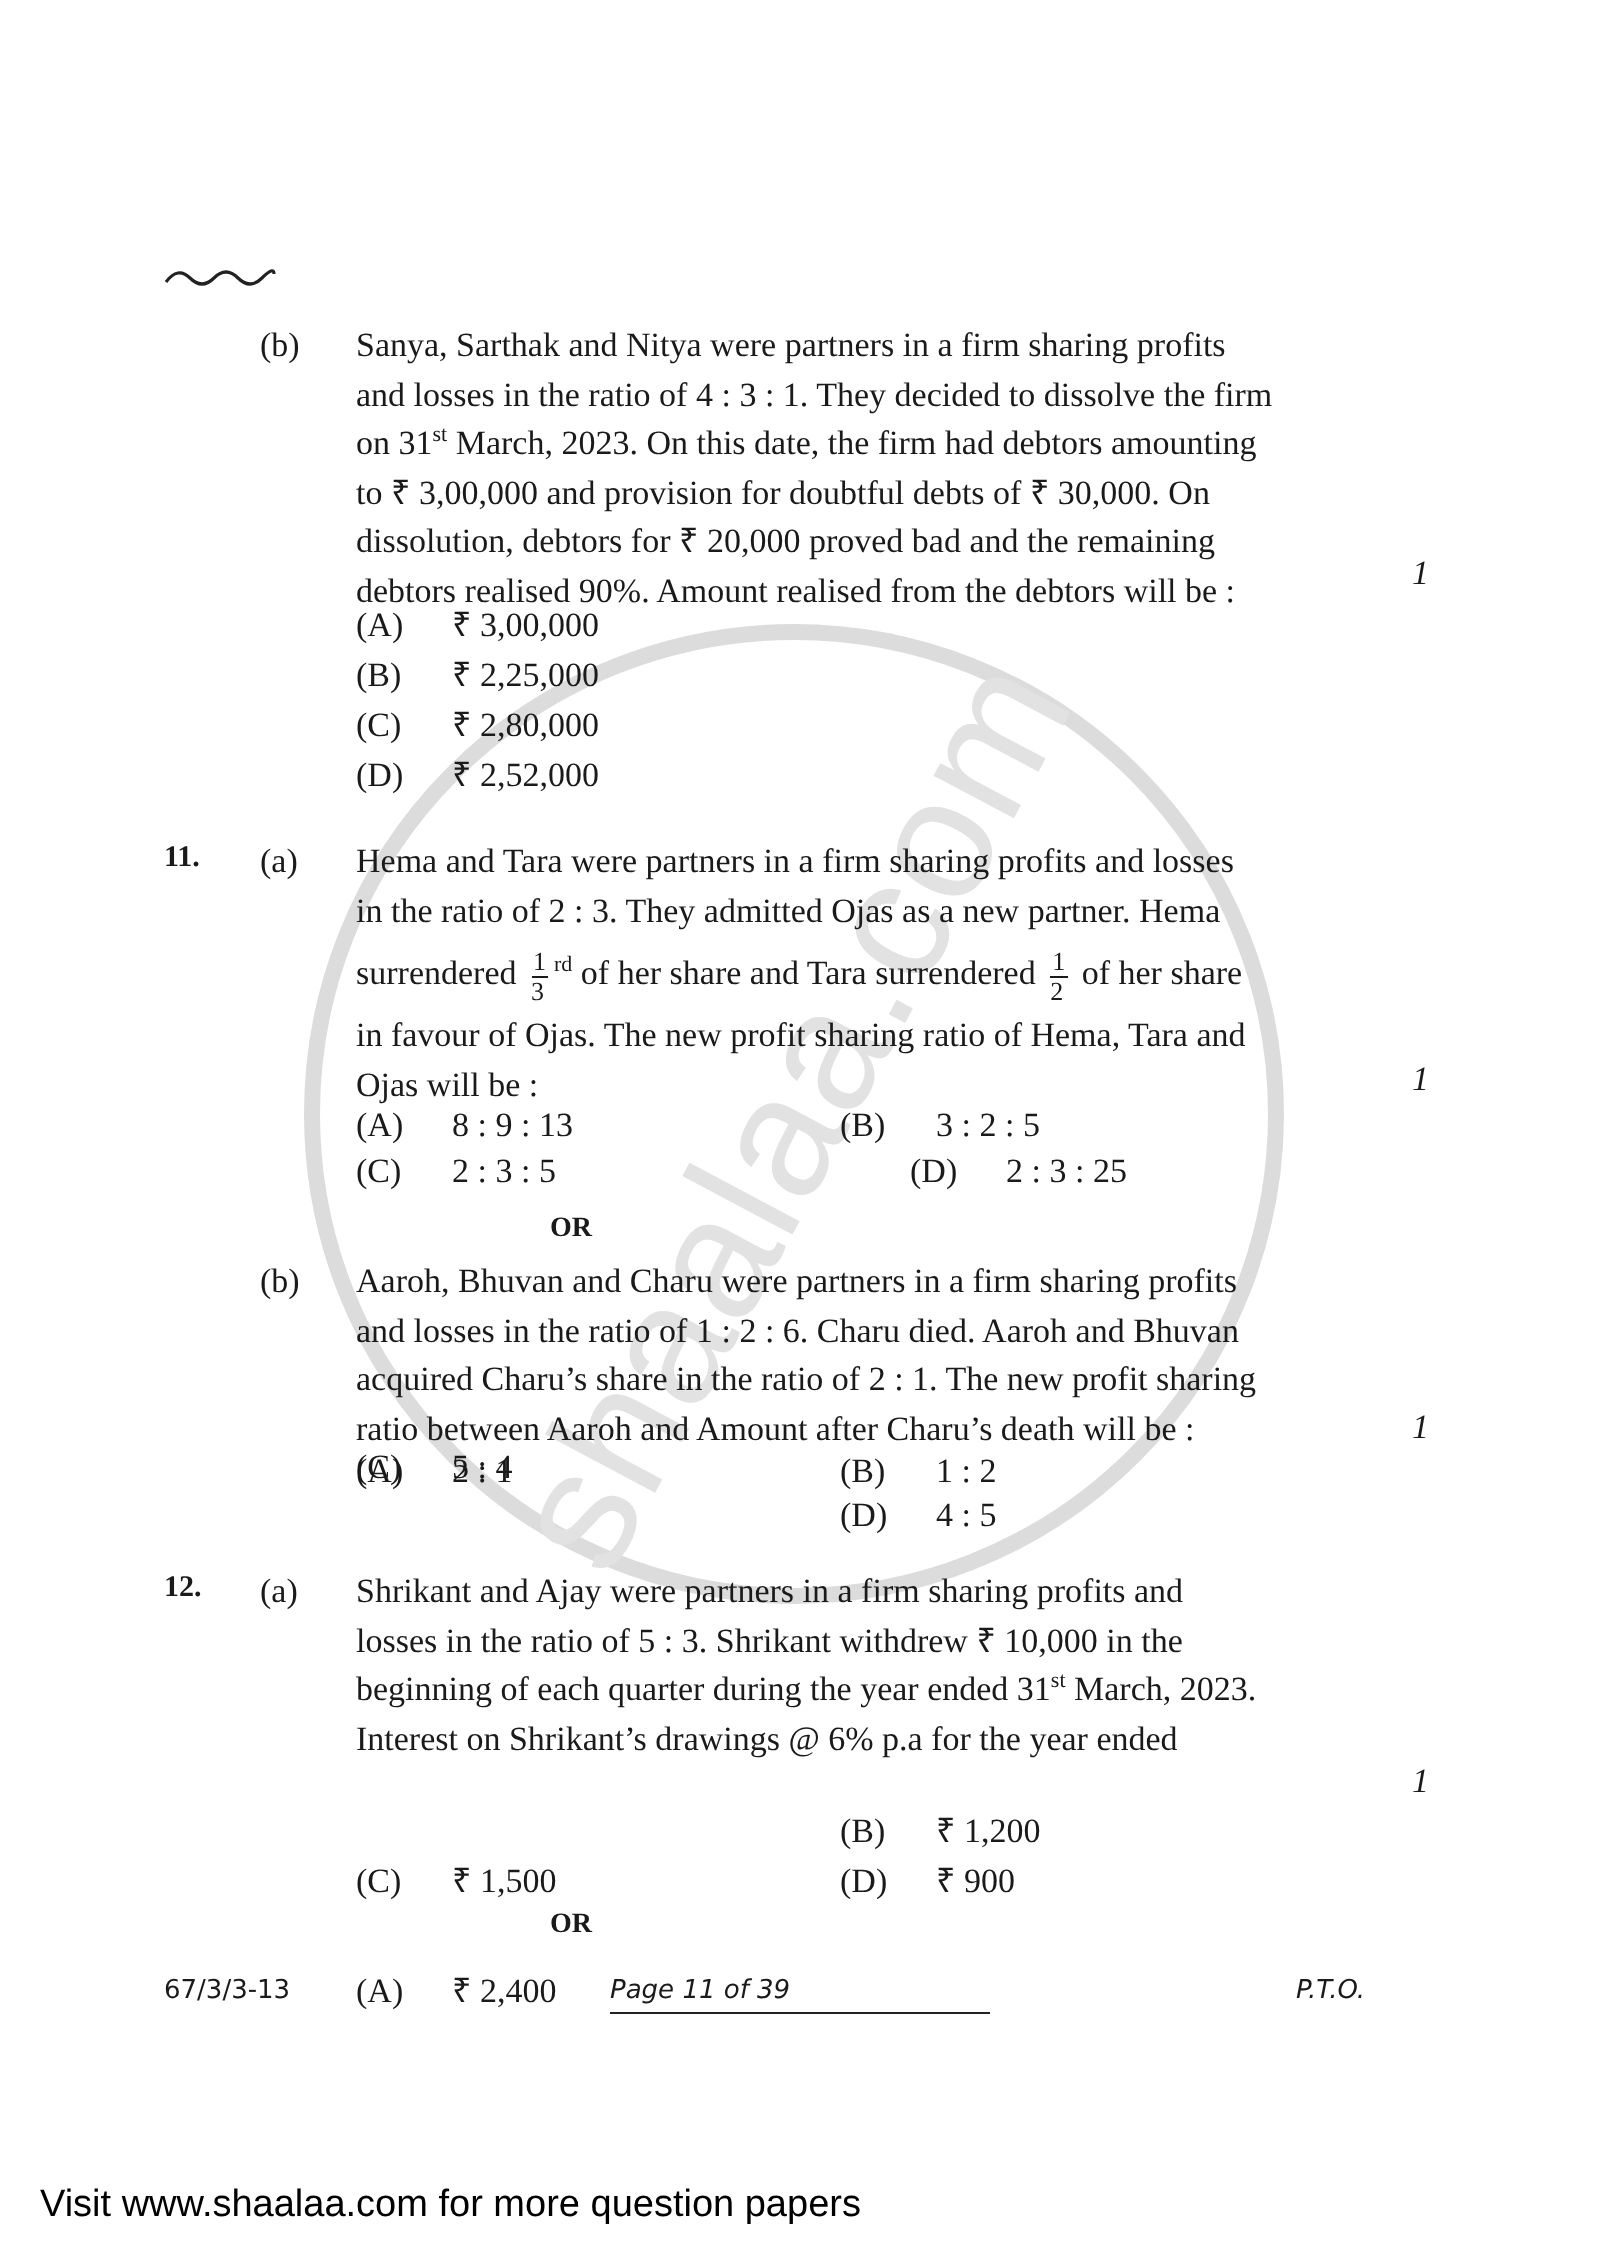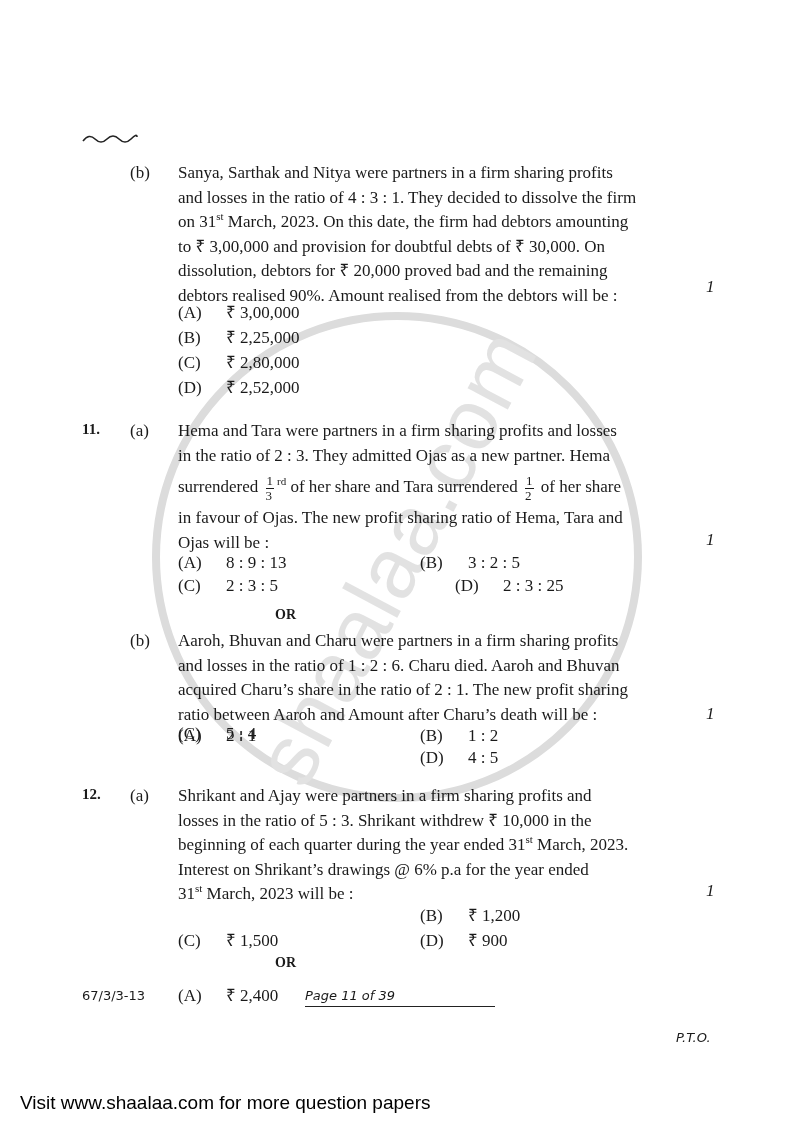--- a/index.html
+++ b/index.html
@@ -29,21 +29,21 @@
     .opt { position: absolute; font-family: "Liberation Serif", serif; font-size: 17px; white-space: nowrap; }
     .opt .lab { display: inline-block; width: 48px; }
     .or { position: absolute; font-weight: bold; font-family: "Liberation Serif", serif; font-size: 14px; }
     sup { font-size: 11px; line-height: 0; }
     .frac { display: inline-block; vertical-align: middle; text-align: center; font-size: 13px; line-height: 14px; margin: 0 3px; }
     .frac span { display: block; }
     .frac .num { border-bottom: 1px solid #1a1a1a; padding: 0 1px; }
     .footer-code { position: absolute; left: 82px; top: 988px; font-family: "DejaVu Sans", sans-serif; font-size: 13px; }
     .footer-page { position: absolute; left: 305px; top: 988px; width: 190px; font-family: "DejaVu Sans", sans-serif; font-style: italic; font-size: 13px; }
     .footer-rule { position: absolute; left: 305px; top: 1006px; width: 190px; height: 1px; background: #222; }
-    .footer-pto { position: absolute; left: 676px; top: 988px; font-family: "DejaVu Sans", sans-serif; font-style: italic; font-size: 13px; margin-top: 42px; }
+    .footer-pto { position: absolute; left: 648px; top: 988px; font-family: "DejaVu Sans", sans-serif; font-style: italic; font-size: 13px; }
     .visit { position: absolute; left: 20px; top: 1092px; font-family: "Liberation Sans", sans-serif; font-size: 19px; color: #000000; }
   </style>
 </head>
 <body>
 
 <div class="page">
 
   <div class="watermark-circle"></div>
   <div class="watermark-text">shaalaa.com</div>
 
@@ -107,21 +107,20 @@
     <div class="opt" style="left:178px; top:724px;"><span class="lab">(C)</span><span>5 : 4</span></div>
     <div class="opt" style="left:420px; top:748px;"><span class="lab">(D)</span><span>4 : 5</span></div>
 
     <div class="qnum" style="left:82px; top:786px;">12.</div>
     <div class="part" style="left:130px; top:786px;">(a)</div>
     <div class="para" style="top:784px;">
       <div>Shrikant and Ajay were partners in a firm sharing profits and</div>
       <div>losses in the ratio of 5 : 3. Shrikant withdrew ₹ 10,000 in the</div>
       <div><span>beginning of each quarter during the year ended 31</span><sup>st</sup><span> March, 2023.</span></div>
       <div>Interest on Shrikant’s drawings @ 6% p.a for the year ended</div>
-      <div><span>31</span><sup>st</sup><span> March, 2023 will be :</span></div>
     </div>
     <div class="marks" style="top:881px;">1</div>
 
     <div class="opt" style="left:178px; top:956px;margin-top:27px;"><span class="lab">(A)</span><span>₹ 2,400</span></div>
     <div class="opt" style="left:420px; top:903px;"><span class="lab">(B)</span><span>₹ 1,200</span></div>
     <div class="opt" style="left:178px; top:928px;"><span class="lab">(C)</span><span>₹ 1,500</span></div>
     <div class="opt" style="left:420px; top:928px;"><span class="lab">(D)</span><span>₹ 900</span></div>
 
     <div class="or" style="left:275px; top:955px;">OR</div>
 

